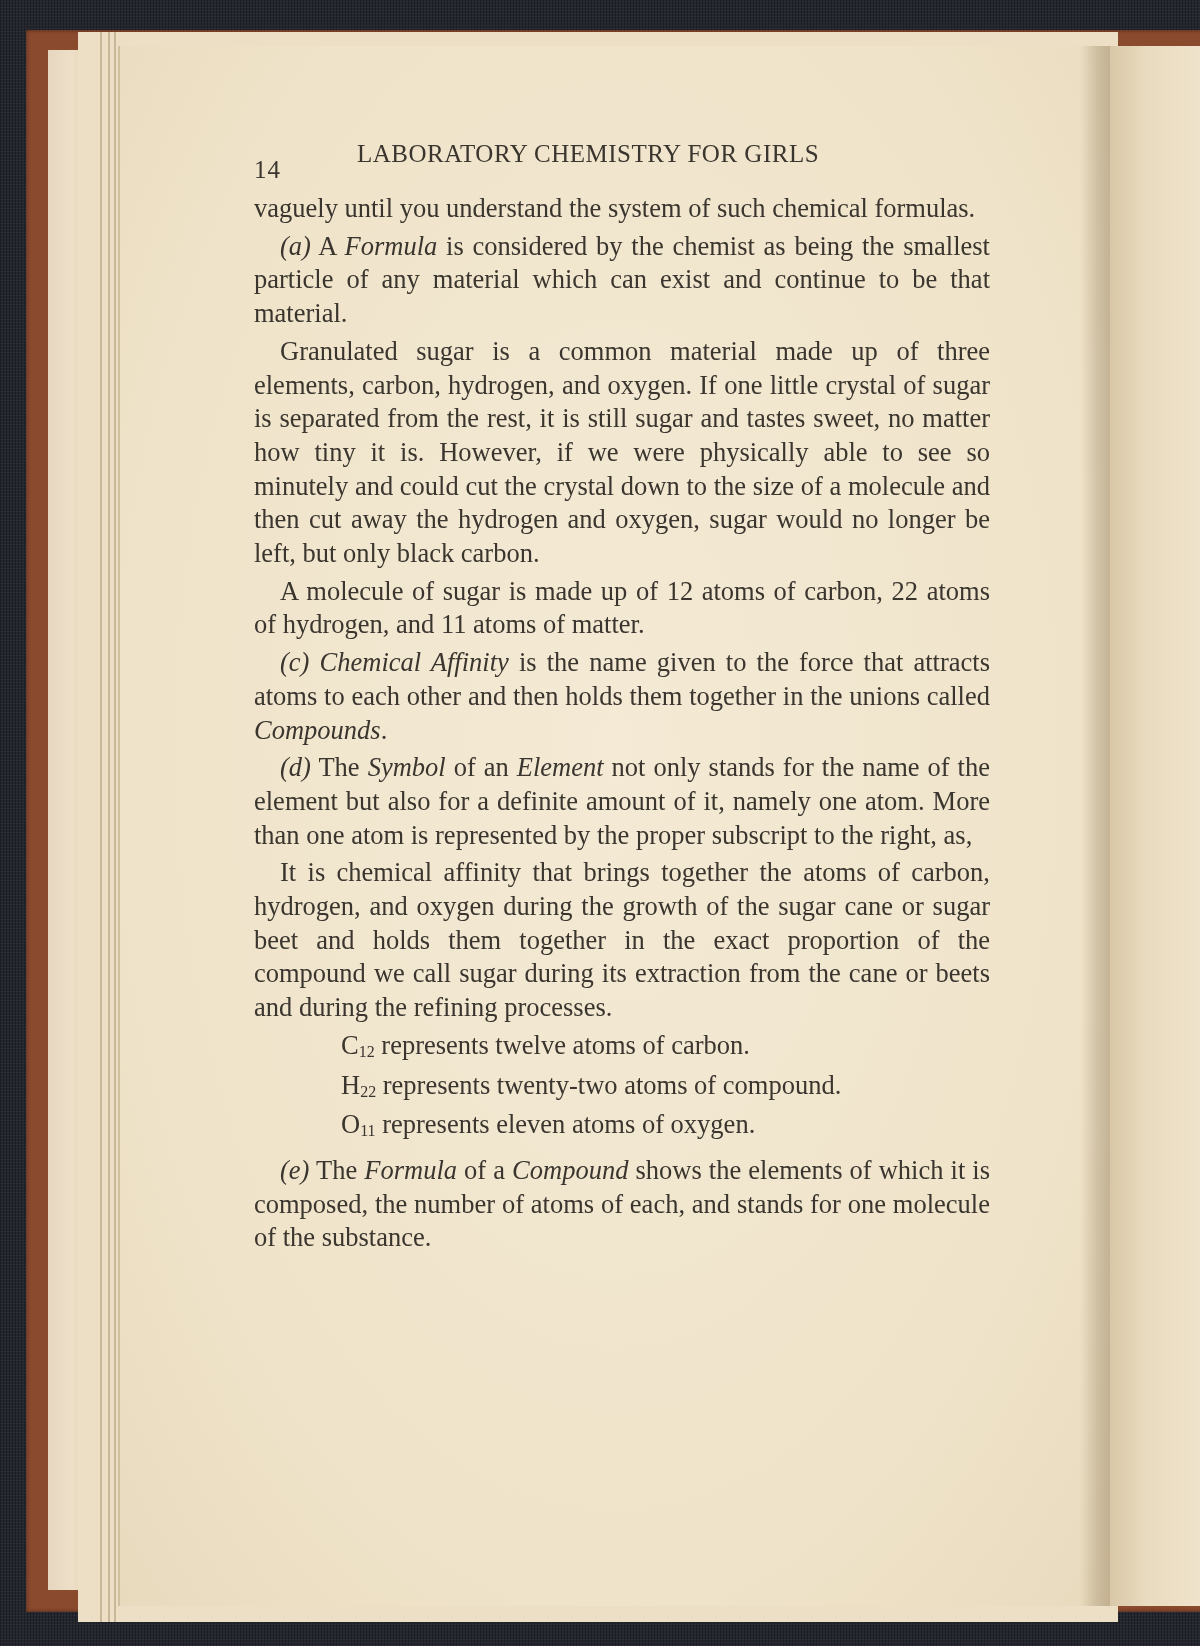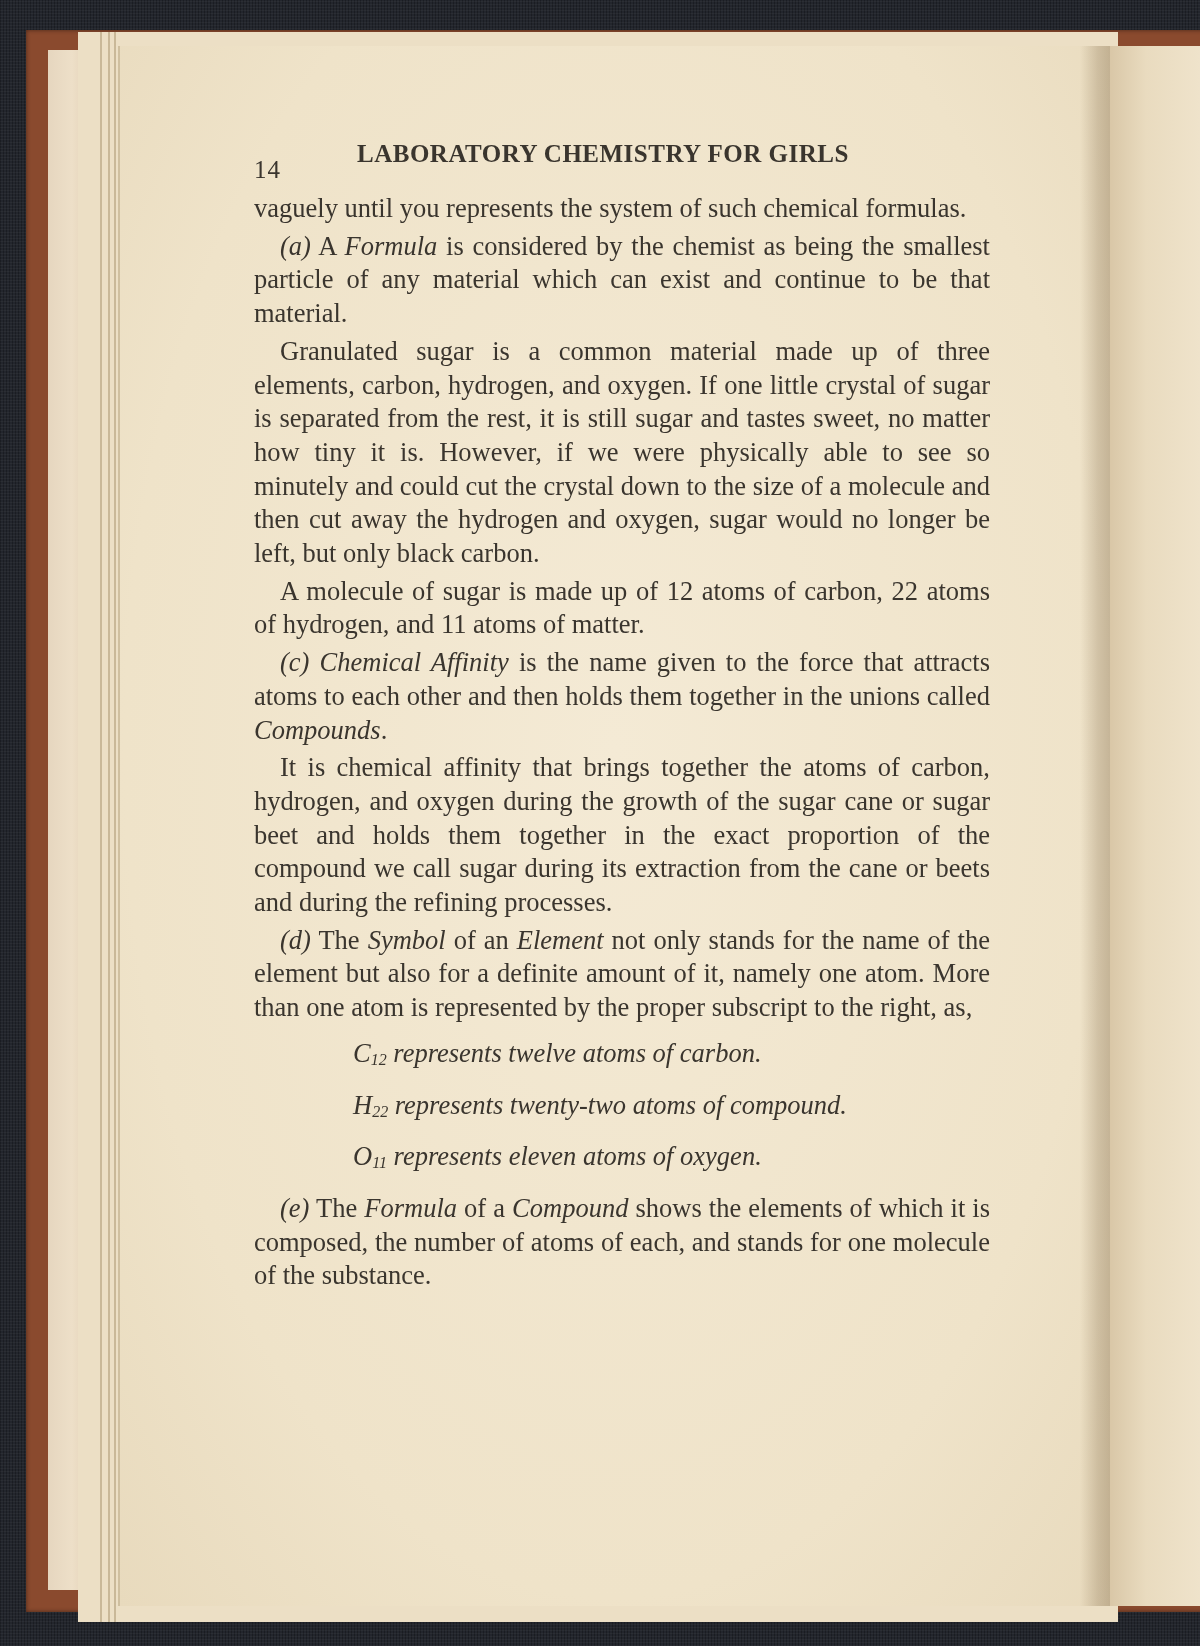--- a/index.html
+++ b/index.html
@@ -36,32 +36,32 @@
   }
   .next-page {
     position:absolute; left:1110px; top:46px; width:90px; height:1560px;
     background:linear-gradient(90deg,#d9c7a7 0%, #e9dbbf 40%, #efe3cb 100%);
   }
   .header {
     position:absolute; left:254px; top:140px; width:740px;
     font-family:"Liberation Serif", serif; color:#3a352e; font-size:25px;
   }
   .folio { position:absolute; left:0; top:16px; letter-spacing:1px; }
-  .running-head { position:absolute; left:103px; top:0; letter-spacing:0.5px;font-weight:bold; }
+  .running-head { position:absolute; left:103px; top:0; letter-spacing:0.5px; }
   .text {
     position:absolute; left:254px; top:192px; width:736px;
     font-family:"Liberation Serif", serif; color:#3a352e;
     font-size:26.5px; line-height:33.7px;
   }
   .text p { margin:0; text-align:justify; }
   .text p.indent { text-indent:26px; }
   .text p.gap { margin-top:4px; }
   .text i { font-style:italic; }
   .formula-block { margin:4px 0 6px 87px; }
-  .formula-block div { margin:12px;font-style:italic; }
+  .formula-block div { margin:0; }
   .sym sub { font-size:16px; vertical-align:-3px; }
   .osn { font-variant: small-caps; }
 </style>
 </head>
 <body>
 
 <div class="cover"></div>
 <div class="endpaper"></div>
 <div class="leaves">
   <div class="leaf-line" style="left:22px"></div>
@@ -71,34 +71,34 @@
 <div class="page"></div>
 <div class="gutter-shadow"></div>
 <div class="next-page"></div>
 
 <div class="header">
   <span class="folio">14</span>
   <span class="running-head">LABORATORY CHEMISTRY FOR GIRLS</span>
 </div>
 
 <div class="text">
-  <p><span>vaguely until you represents the system of such chemical formulas.</span></p>
+  <p><span>vaguely until you understand the system of such chemical formulas.</span></p>
 
   <p class="indent gap"><i>(a)</i> <span>A </span><i>Formula</i><span> is considered by the chemist as being the smallest particle of any material which can exist and continue to be that material.</span></p>
 
   <p class="indent gap"><span>Granulated sugar is a common material made up of three elements, carbon, hydrogen, and oxygen.  If one little crystal of sugar is separated from the rest, it is still sugar and tastes sweet, no matter how tiny it is.  However, if we were physically able to see so minutely and could cut the crystal down to the size of a molecule and then cut away the hydrogen and oxygen, sugar would no longer be left, but only black carbon.</span></p>
 
 
   <p class="indent gap"><span>A molecule of sugar is made up of </span><span class="osn">12</span><span> atoms of carbon, </span><span class="osn">22</span><span> atoms of hydrogen, and </span><span class="osn">11</span><span> atoms of matter.</span></p>
 
   <p class="indent gap"><i>(c)</i> <i>Chemical Affinity</i><span> is the name given to the force that attracts atoms to each other and then holds them together in the unions called </span><i>Compounds</i><span>.</span></p>
 
+  <p class="indent gap"><i>(d)</i> <span>The </span><i>Symbol</i><span> of an </span><i>Element</i><span> not only stands for the name of the element but also for a definite amount of it, namely one atom.  More than one atom is represented by the proper subscript to the right, as,</span></p>
+
   <p class="indent gap"><span>It is chemical affinity that brings together the atoms of carbon, hydrogen, and oxygen during the growth of the sugar cane or sugar beet and holds them together in the exact proportion of the compound we call sugar during its extraction from the cane or beets and during the refining processes.</span></p>
-
-  <p class="indent gap"><i>(d)</i> <span>The </span><i>Symbol</i><span> of an </span><i>Element</i><span> not only stands for the name of the element but also for a definite amount of it, namely one atom.  More than one atom is represented by the proper subscript to the right, as,</span></p>
 
   <div class="formula-block">
     <div class="sym"><span>C</span><sub>12</sub><span> represents twelve atoms of carbon.</span></div>
     <div class="sym"><span>H</span><sub>22</sub><span> represents twenty-two atoms of compound.</span></div>
     <div class="sym"><span>O</span><sub>11</sub><span> represents eleven atoms of oxygen.</span></div>
   </div>
 
   <p class="indent gap"><i>(e)</i> <span>The </span><i>Formula</i><span> of a </span><i>Compound</i><span> shows the elements of which it is composed, the number of atoms of each, and stands for one molecule of the substance.</span></p>
 </div>
 

